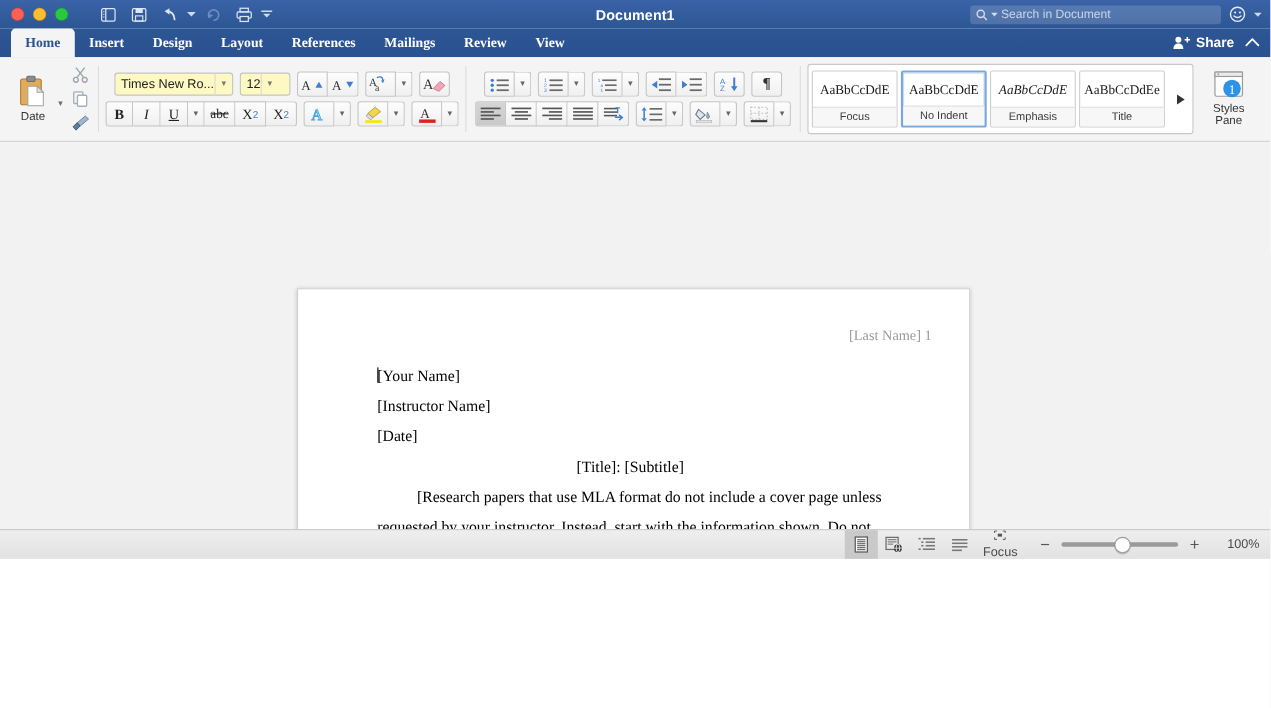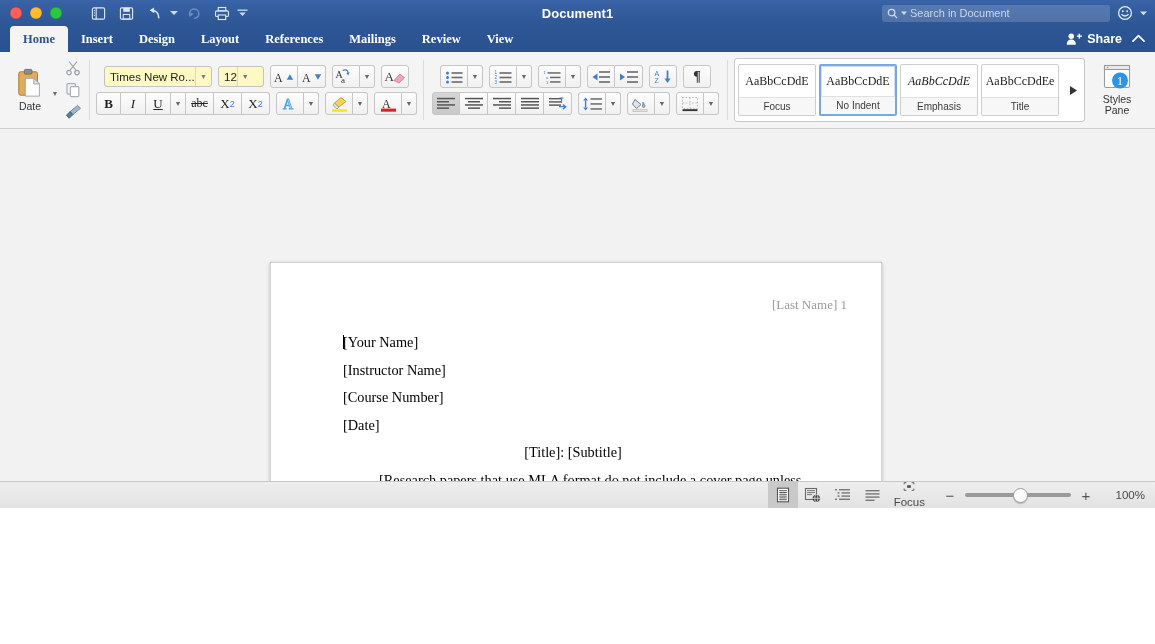--- a/index.html
+++ b/index.html
@@ -965,21 +965,20 @@
   </div>
 
   <div class="docarea">
     <div class="page">
       <div class="doc-inner">
         <div class="header-line">[Last Name] 1</div>
 
         <div class="body-block">
           <p class="p"><span class="caret-bar"></span><span>[Your Name]</span></p>
           <p class="p">[Instructor Name]</p>
-          <p class="p">[Course Number]</p>
           <p class="p">[Date]</p>
           <p class="p center">[Title]: [Subtitle]</p>
           <p class="p indent"><span>[Research papers that use MLA format do not include a cover page unless requested by your instructor. Instead, start with the information shown. Do not bold the title or use all capital letters. Capitalize the first and last words of the title, and all principal words. If your paper includes a subtitle, separate it from the title by a colon and space, as shown. For more specific guidance on capitalization, see the </span><span class="ital">MLA Handbook for Writers of Research Papers, 7th Edition (MLA 7</span></p>
 
         </div>
       </div>
     </div>
   </div>
 
   <div class="statusbar">

